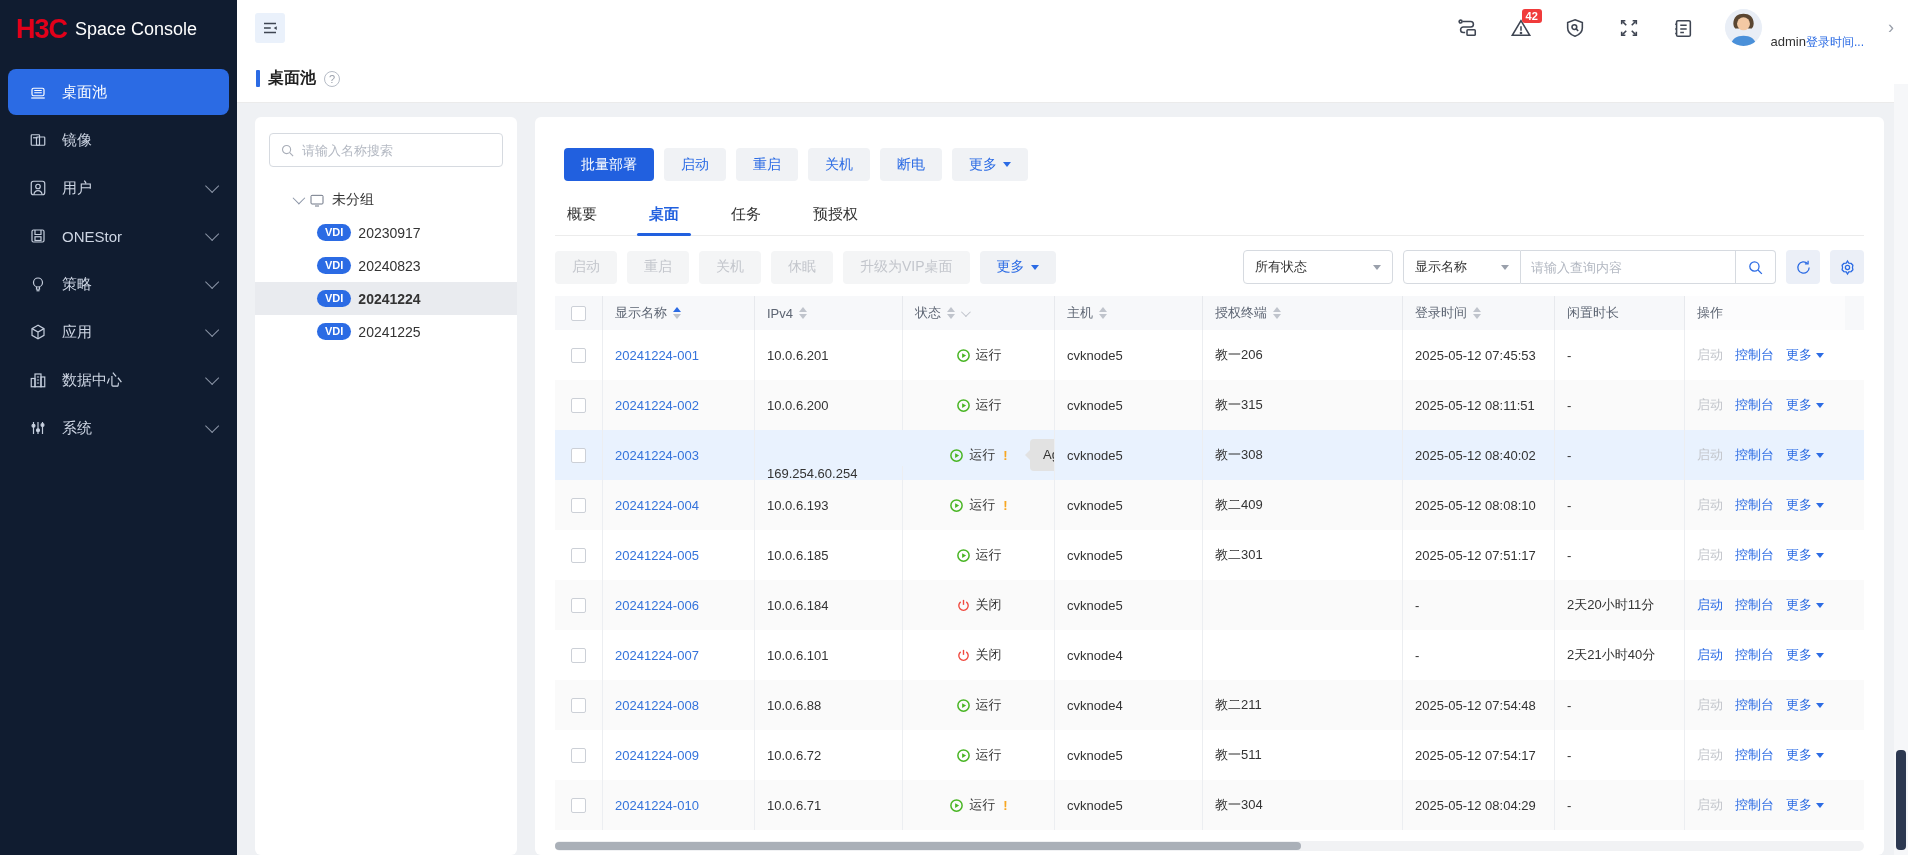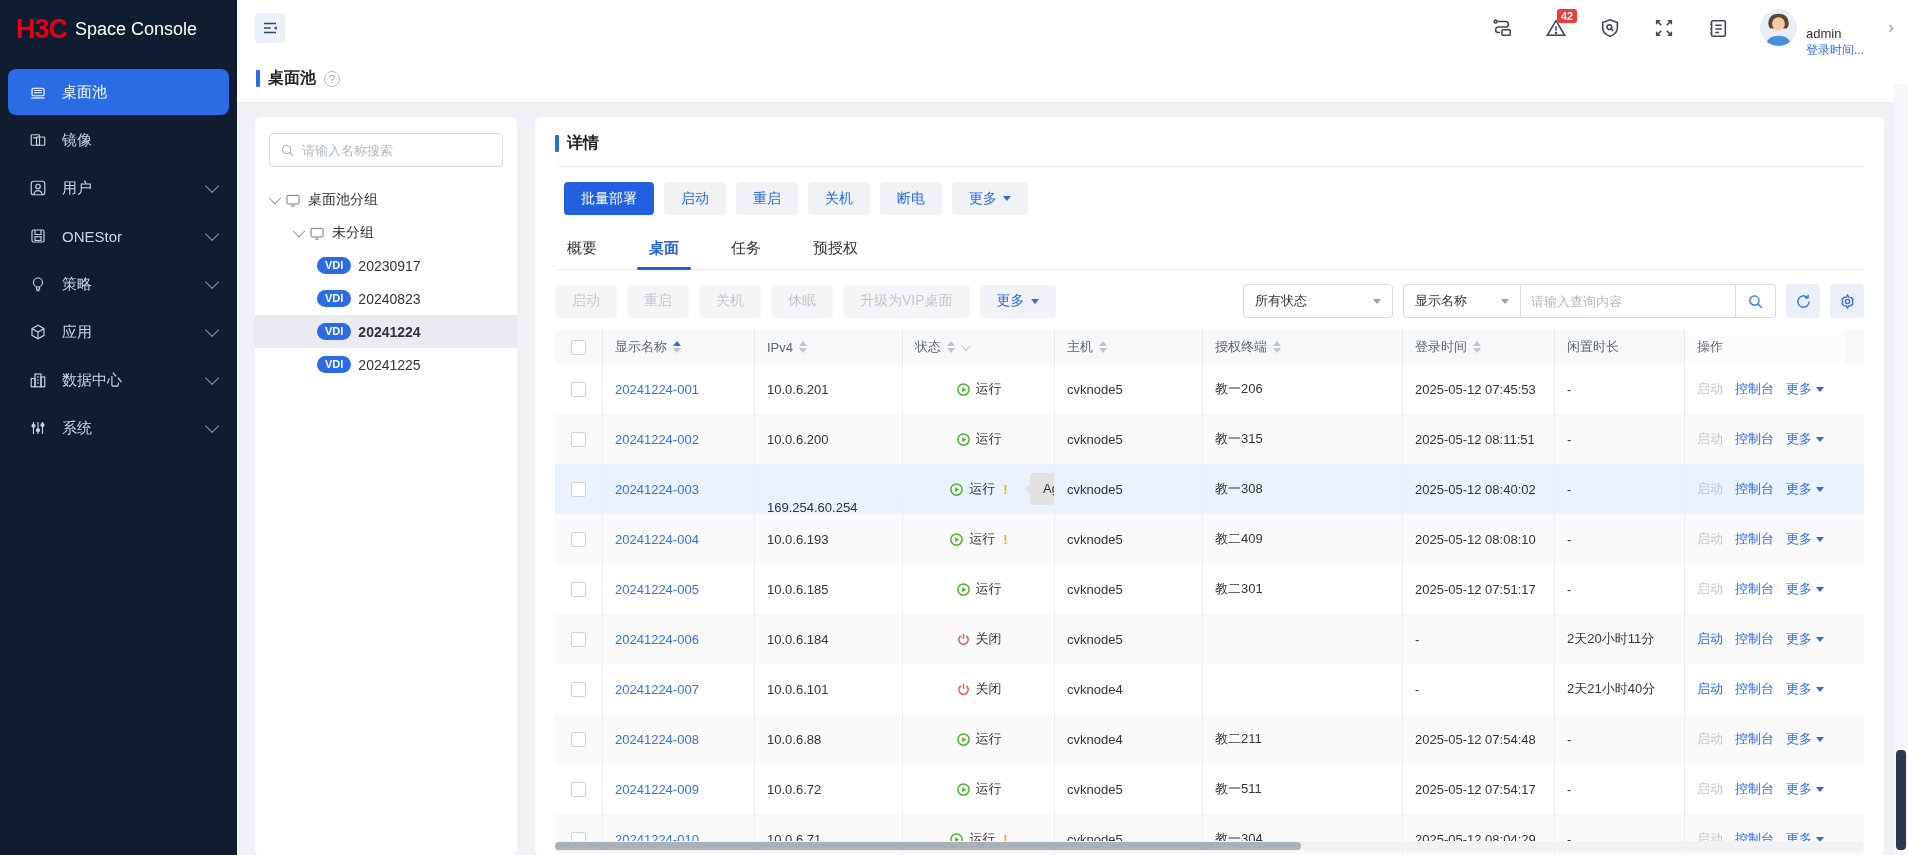--- a/index.html
+++ b/index.html
@@ -28,21 +28,21 @@
   .topbar { height:55px; background:#fff; display:flex; align-items:center; padding:0 14px 0 18px; flex-shrink:0; }
   .collapse-btn { width:30px; height:30px; display:flex; align-items:center; justify-content:center;
     background:#eaf1fb; border-radius:3px; cursor:pointer; }
   .topbar-right { margin-left:auto; display:flex; align-items:center; gap:30px; }
   .tb-icon { width:24px; height:24px; position:relative; cursor:pointer; display:flex; align-items:center; justify-content:center; }
   .tb-icon svg { width:22px; height:22px; stroke:#3e4552; fill:none; stroke-width:1.7; }
   .badge { position:absolute; top:-7px; left:13px; background:#f03b3b; color:#fff; font-size:11px; font-weight:bold;
     border-radius:3px; padding:1px 4px; line-height:12px; }
   .user-area { display:flex; align-items:center; gap:9px; cursor:pointer; }
   .avatar { width:37px; height:37px; border-radius:50%; overflow:hidden; background:#edf2f8; flex-shrink:0; }
-  .user-meta { display:flex; flex-direction:column; line-height:16px;margin-top:28px; }
+  .user-meta { display:flex; flex-direction:row; line-height:16px;margin-top:28px; }
   .user-name { font-size:13px; color:#333; }
   .user-role { font-size:12px; color:#2b6be4; }
   .tb-chevron { color:#9aa0ab; font-size:18px; margin-left:-6px; cursor:pointer; }
 
   .breadcrumb-bar { height:48px; background:#fff; border-bottom:1px solid #ebebeb; display:flex; align-items:center;
     padding-left:19px; gap:8px; flex-shrink:0; }
   .blue-bar { width:4px; height:17px; background:#2b6be4; border-radius:1px; }
   .page-title { font-size:16px; font-weight:bold; color:#222; }
   .help-icon { width:16px; height:16px; border:1px solid #b6bcc6; border-radius:50%; color:#9aa0ab;
     font-size:11px; display:flex; align-items:center; justify-content:center; cursor:pointer; }
@@ -311,30 +311,20 @@
 
       <div class="left-card">
         <div class="tree-search">
           <svg viewBox="0 0 24 24">
               <circle cx="10.5" cy="10.5" r="6.5"></circle>
               <path d="M15.5 15.5 21 21"></path>
             </svg>
           <input type="text" placeholder="请输入名称搜索" style="">
         </div>
         <div id="tree">
-            <div class="tree-node" style="padding-left: 14px;">
-              <span class="tn-caret"></span>
-              <span class="tn-monitor">
-                <svg viewBox="0 0 24 24">
-                  <rect x="3" y="5" width="18" height="13" rx="1.5"></rect>
-                  <path d="M9 21h6"></path>
-                </svg>
-              </span>
-              <span>桌面池分组</span>
-            </div>
             <div class="tree-node" style="padding-left: 38px;">
               <span class="tn-caret"></span>
               <span class="tn-monitor">
                 <svg viewBox="0 0 24 24">
                   <rect x="3" y="5" width="18" height="13" rx="1.5"></rect>
                   <path d="M9 21h6"></path>
                 </svg>
               </span>
               <span>未分组</span>
             </div>
@@ -351,24 +341,20 @@
               <span>20241224</span>
             </div>
             <div class="tree-node" style="padding-left: 62px;">
               <span class="vdi-badge">VDI</span>
               <span>20241225</span>
             </div>
           </div>
       </div>
 
       <div class="right-card">
-        <div class="section-head">
-          <span class="blue-bar"></span>
-          <span class="section-title">详情</span>
-        </div>
 
         <div class="action-row" id="action-row">
           <button class="btn btn-primary">批量部署</button>
         <button class="btn btn-light">启动</button>
             <button class="btn btn-light">重启</button>
             <button class="btn btn-light">关机</button>
             <button class="btn btn-light">断电</button>
             <button class="btn btn-light">
               <span>更多</span>
               <span class="caret-down"></span>

